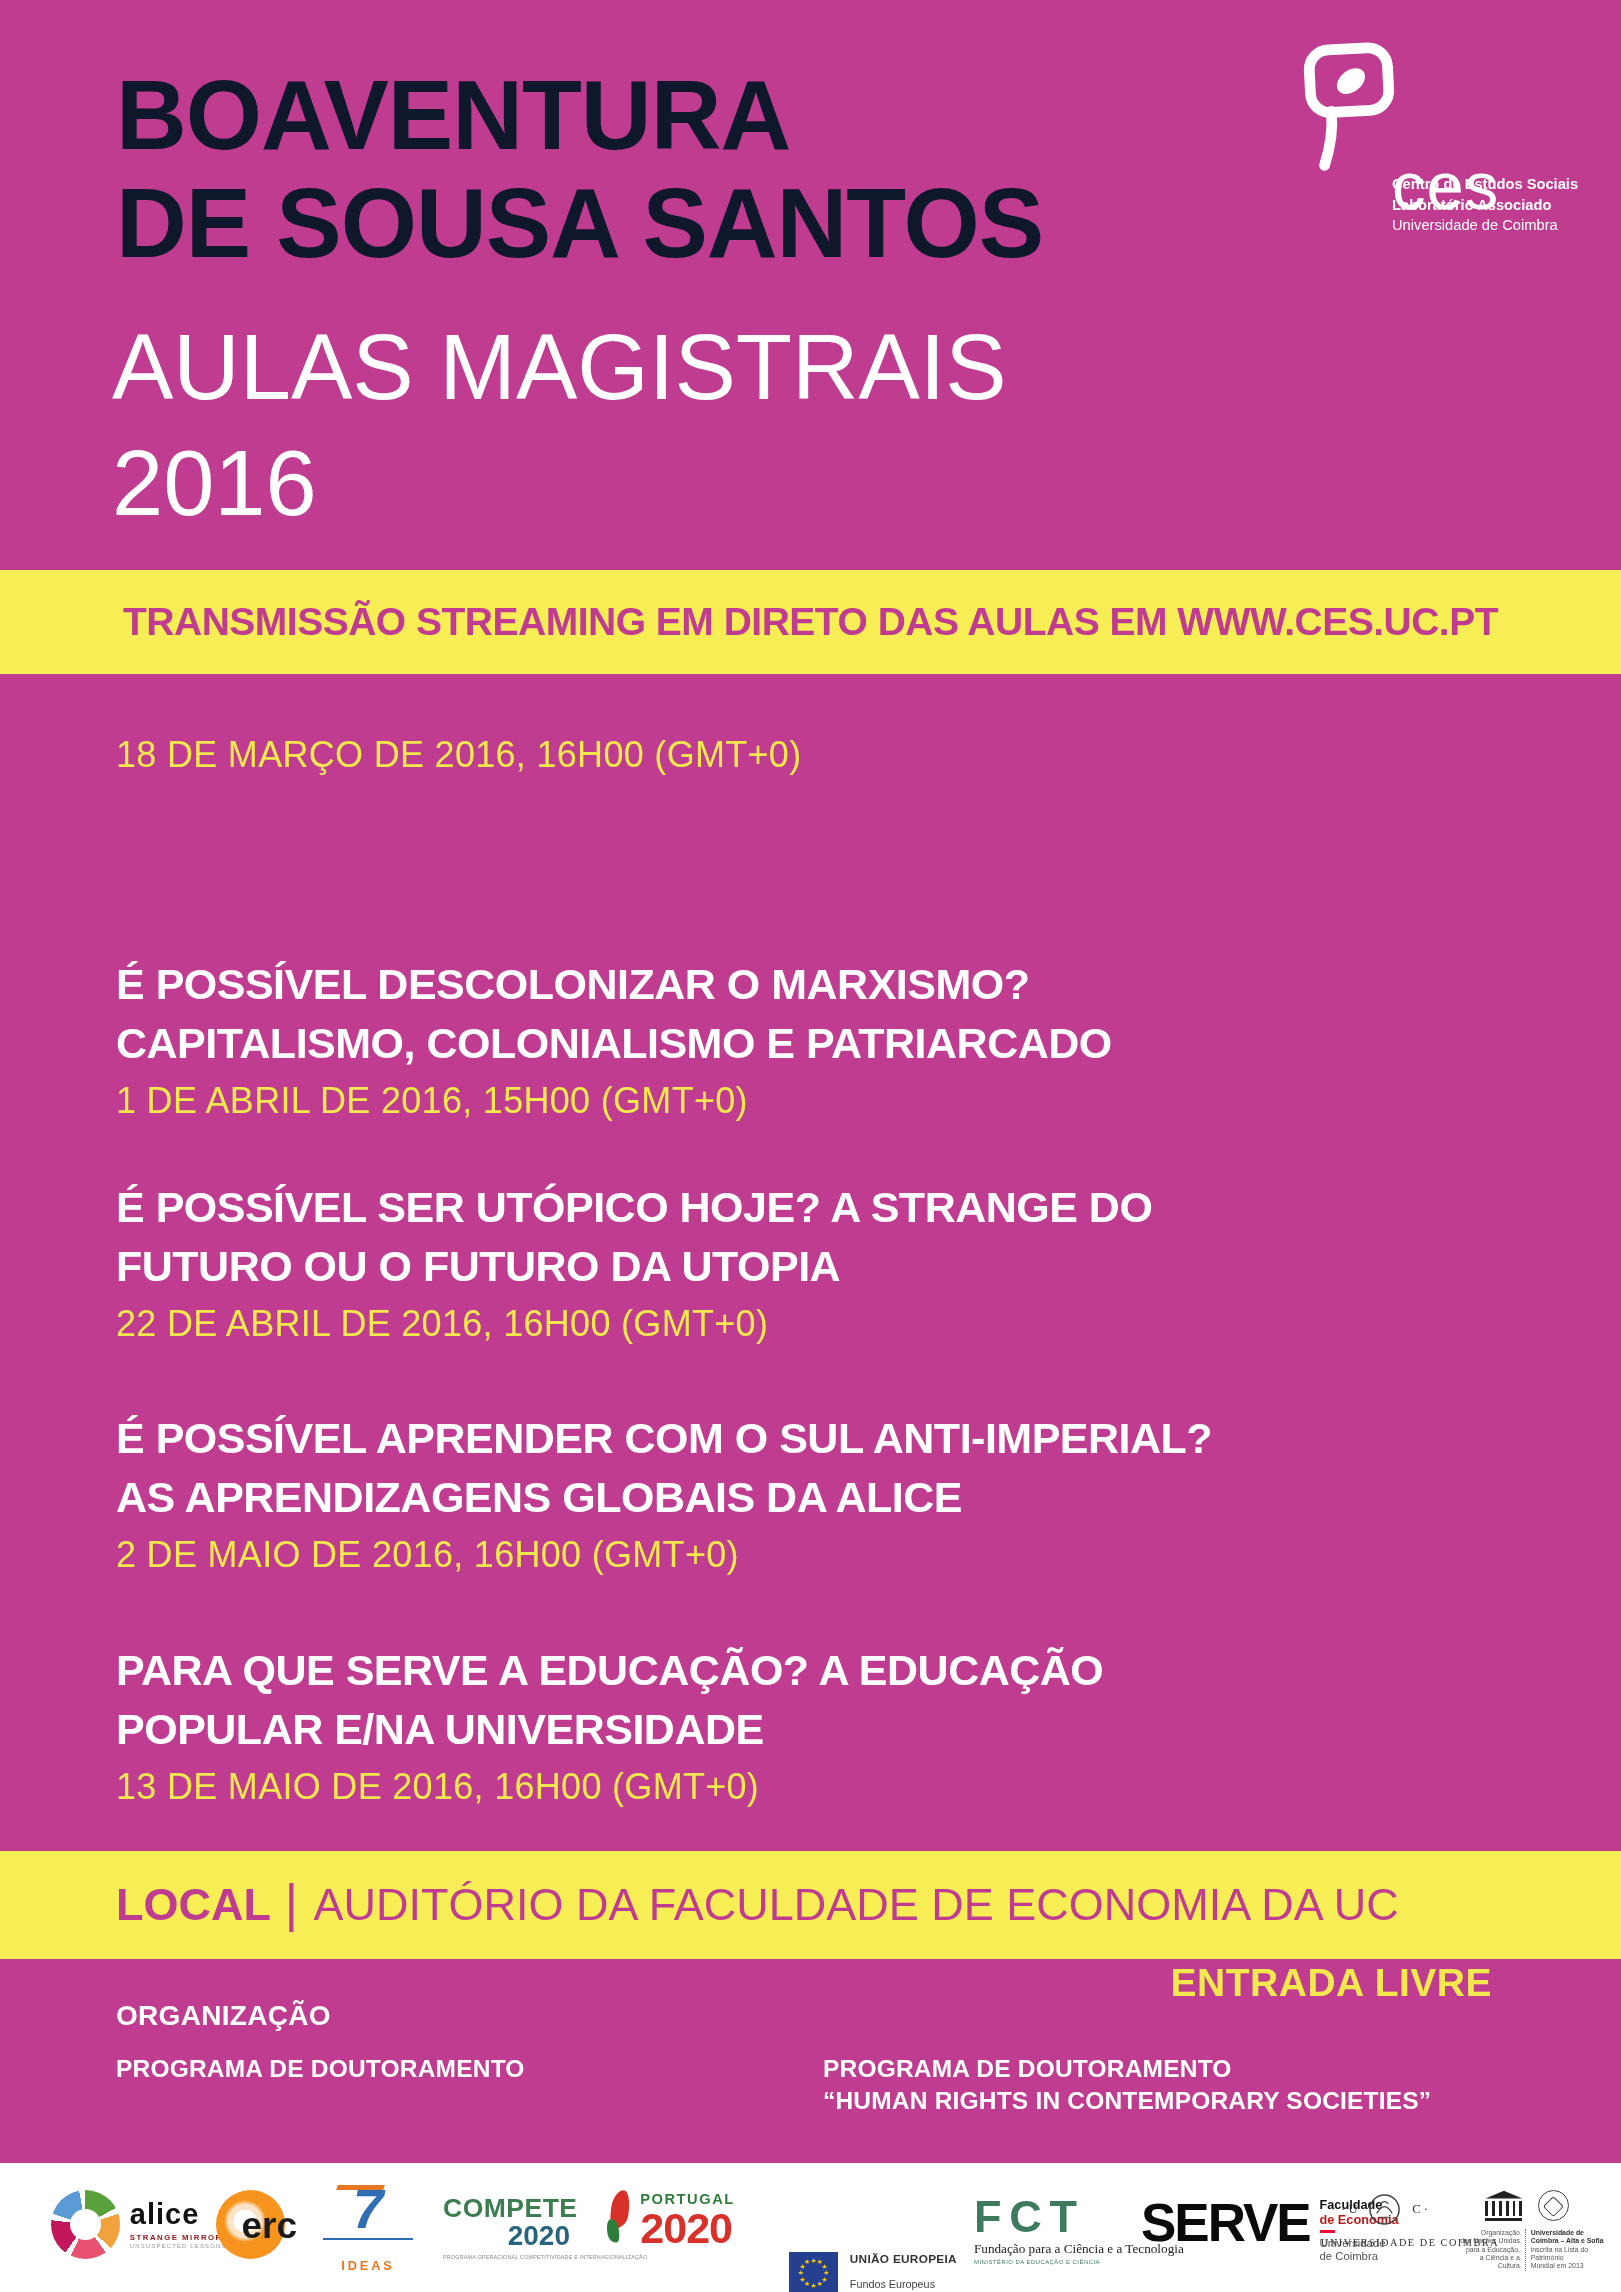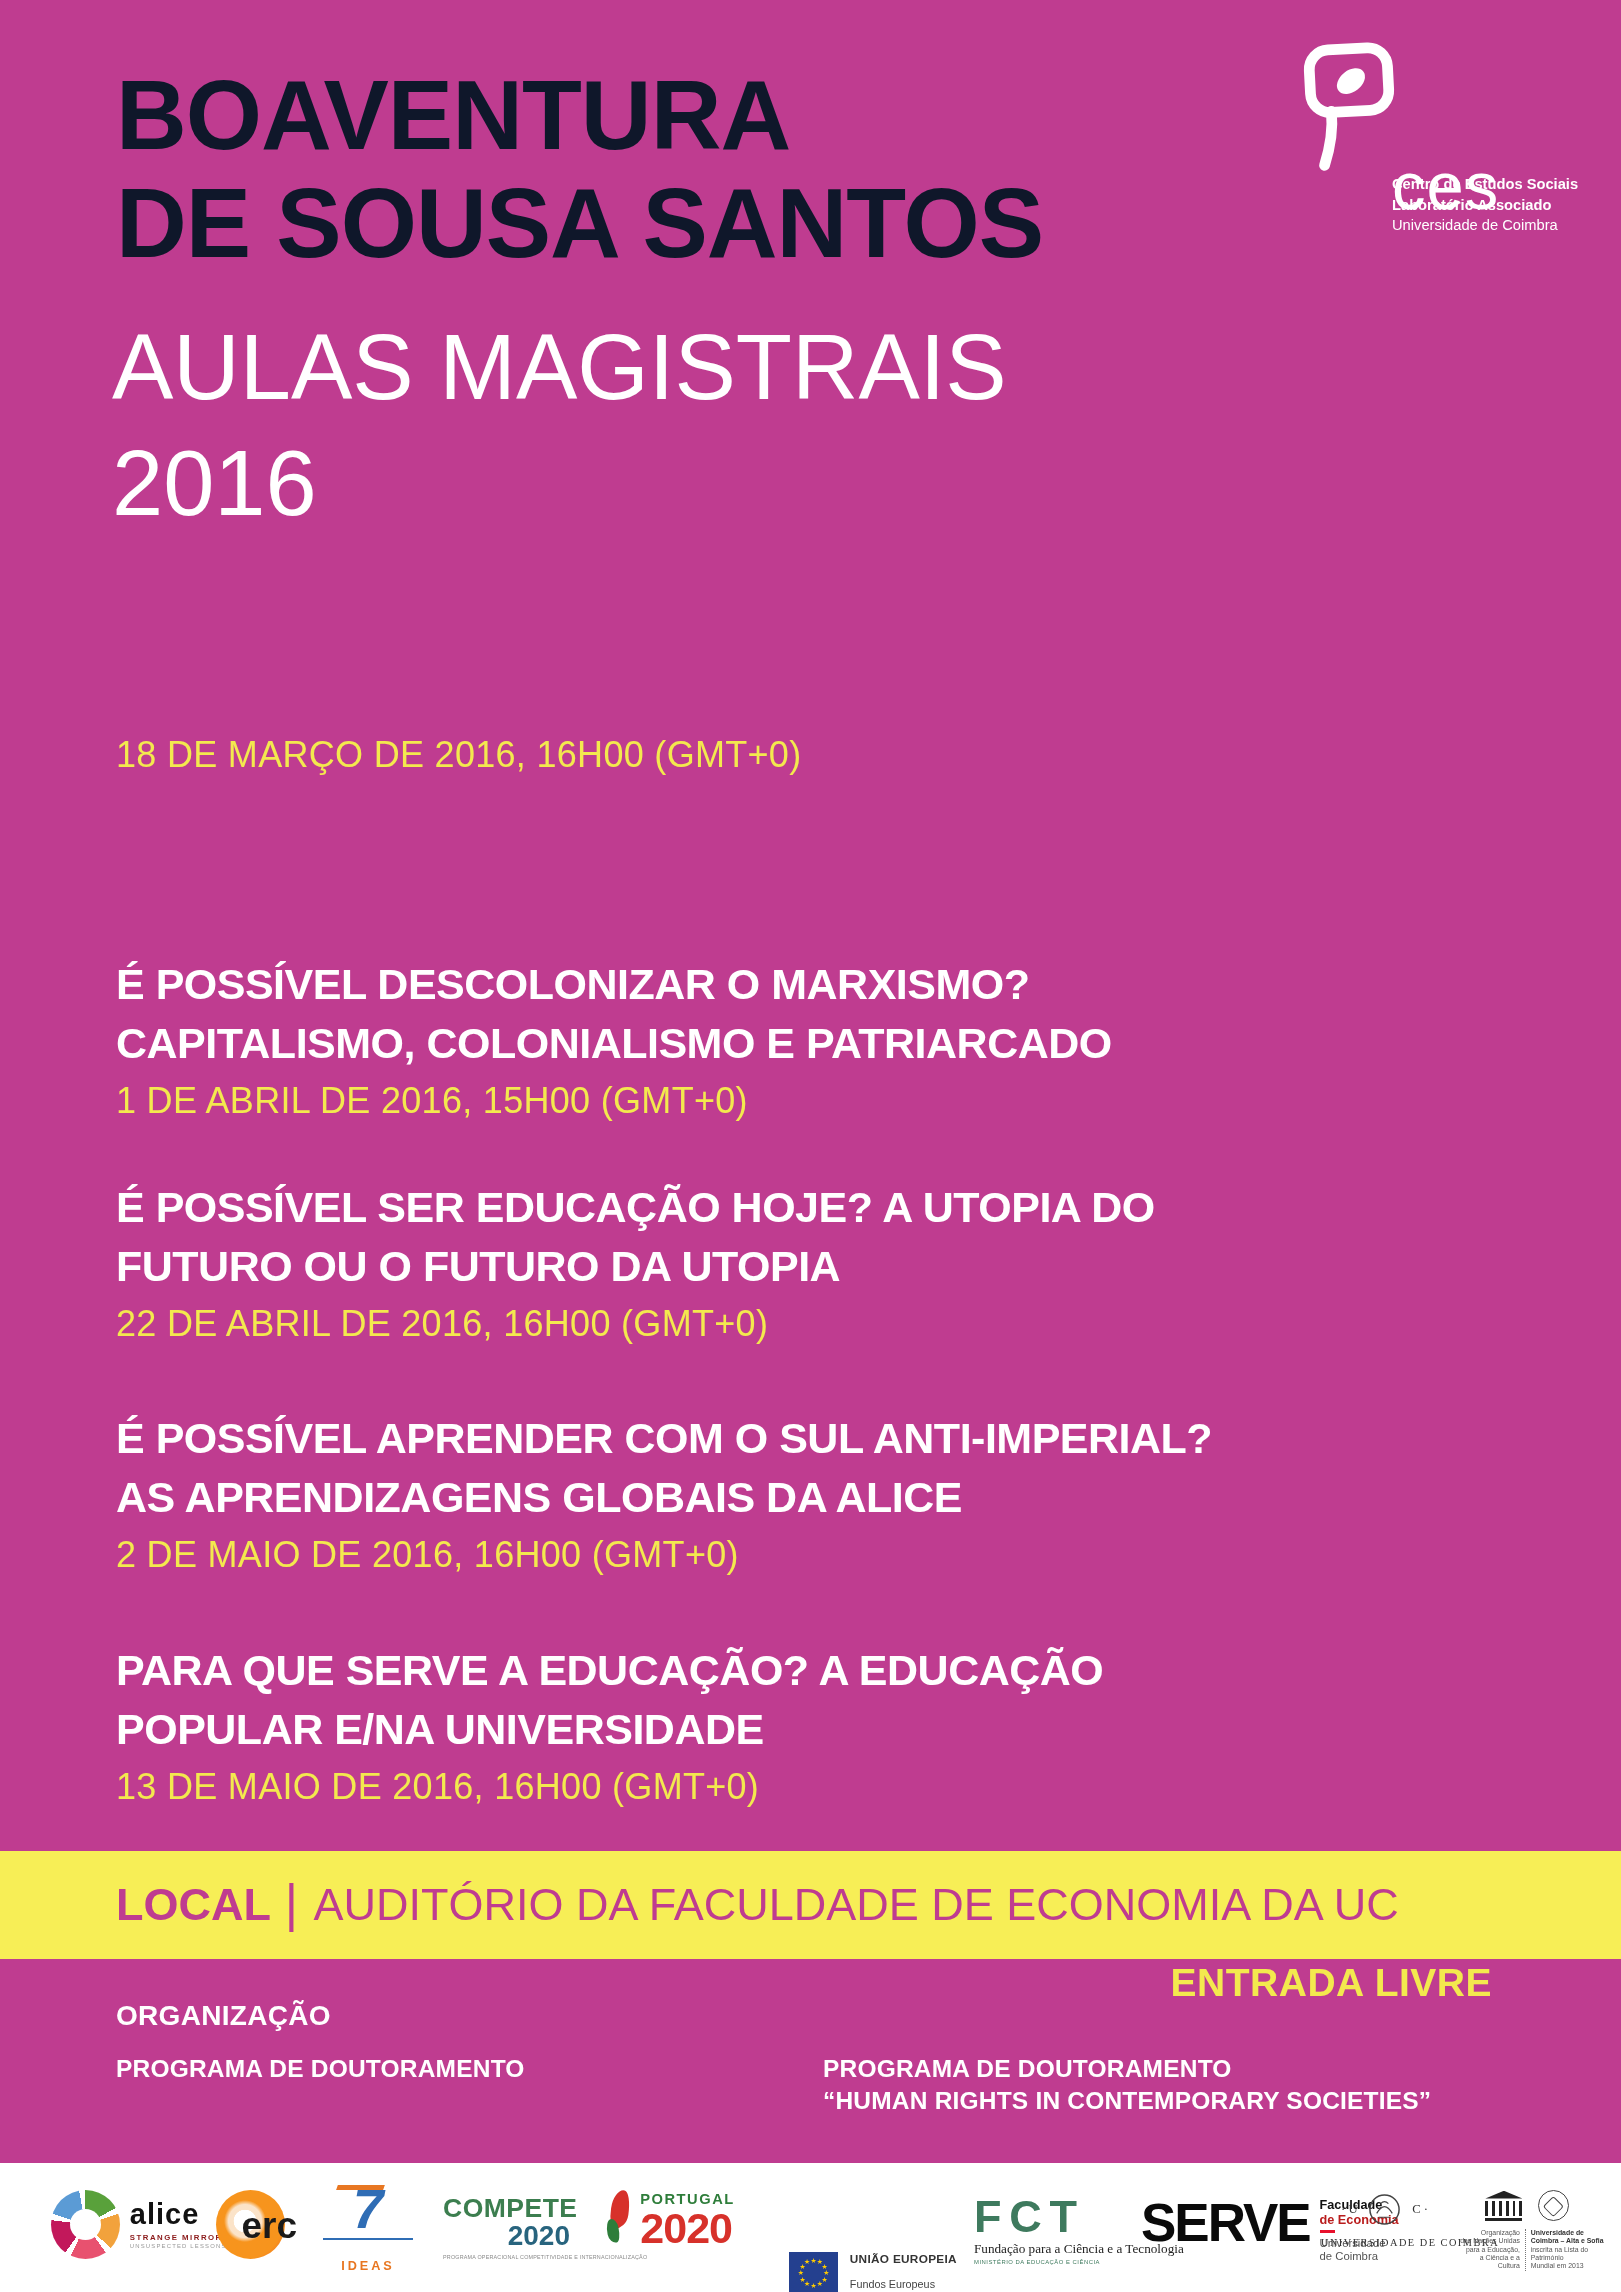--- a/index.html
+++ b/index.html
@@ -132,34 +132,37 @@
       <path d="M32 72 C34 92 31 108 25 127" fill="none" stroke="#ffffff" stroke-width="11" stroke-linecap="round"></path>
     </svg>
     <div class="ces-word">ces</div>
     <div class="ces-sub">
       <div class="b">Centro de Estudos Sociais</div>
       <div class="b">Laboratório Associado</div>
       <div>Universidade de Coimbra</div>
     </div>
   </div>
 
+  <div class="band band-stream">
+    <div class="txt">TRANSMISSÃO STREAMING EM DIRETO DAS AULAS EM WWW.CES.UC.PT</div>
+  </div>
 
   <div class="lec lec1">
     <div class="d">18 DE MARÇO DE 2016, 16H00 (GMT+0)</div>
   </div>
   <div class="lec lec2">
     <div class="t">
       <div>É POSSÍVEL DESCOLONIZAR O MARXISMO?</div>
       <div>CAPITALISMO, COLONIALISMO E PATRIARCADO</div>
     </div>
     <div class="d">1 DE ABRIL DE 2016, 15H00 (GMT+0)</div>
   </div>
   <div class="lec lec3">
     <div class="t">
-      <div>É POSSÍVEL SER EDUCAÇÃO HOJE? A UTOPIA DO</div>
+      <div>É POSSÍVEL SER UTÓPICO HOJE? A STRANGE DO</div>
       <div>FUTURO OU O FUTURO DA UTOPIA</div>
     </div>
     <div class="d">22 DE ABRIL DE 2016, 16H00 (GMT+0)</div>
   </div>
   <div class="lec lec4">
     <div class="t">
       <div>É POSSÍVEL APRENDER COM O SUL ANTI-IMPERIAL?</div>
       <div>AS APRENDIZAGENS GLOBAIS DA ALICE</div>
     </div>
     <div class="d">2 DE MAIO DE 2016, 16H00 (GMT+0)</div>

